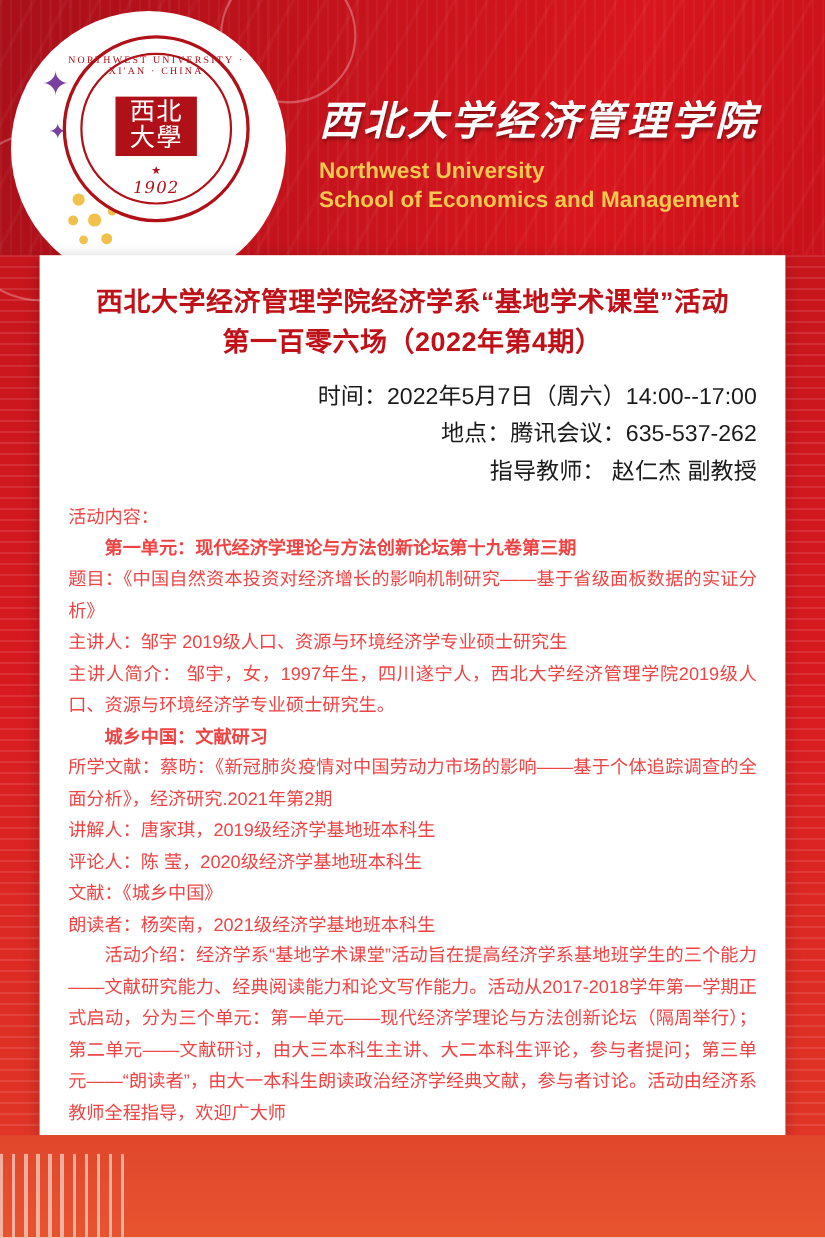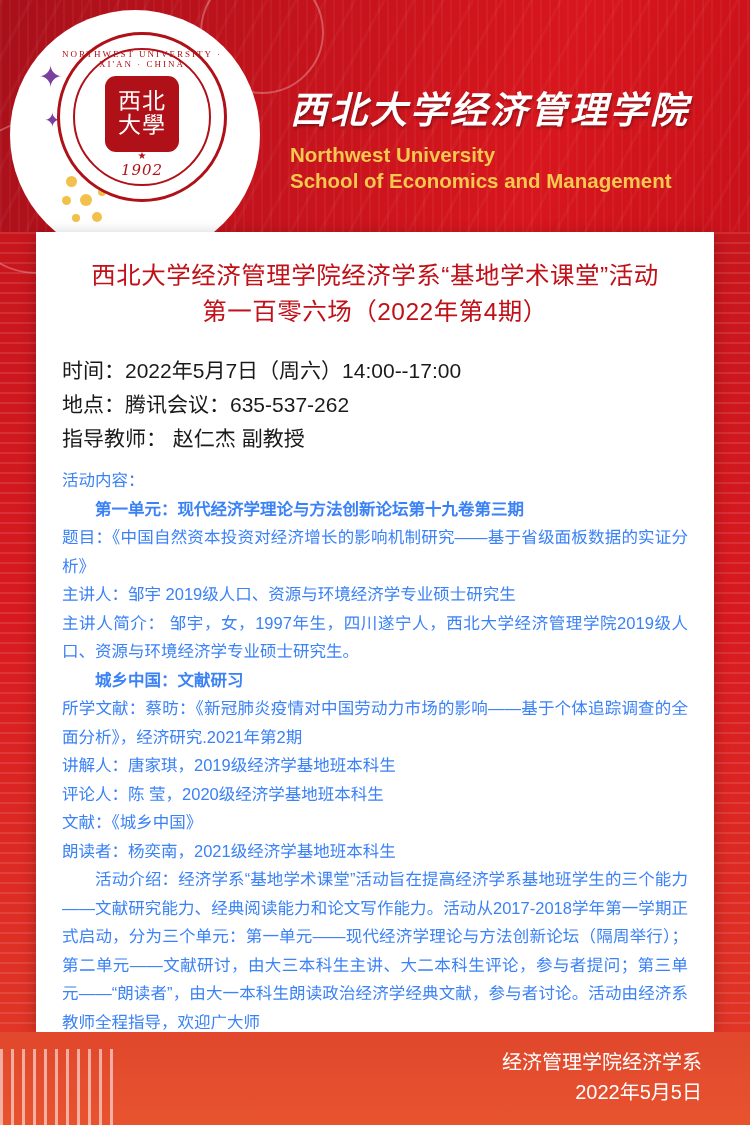--- a/index.html
+++ b/index.html
@@ -56,34 +56,33 @@
     position: absolute;
     left: 13px; top: 13px;
     right: 13px; bottom: 13px;
     border-radius: 50%;
     border: 2px solid #b01017;
   }
   .seal-center {
     position: absolute;
     left: 50%; top: 50%;
     transform: translate(-50%, -54%);
-    width: 74px; height: 76px;
+    width: 74px; height: 54px;
     background: #b01017;
     color: #ffffff;
-    font-family: Liberation Serif, serif;
+    font-family: Liberation Mono, monospace;
     font-size: 23px;
     line-height: 24px;
     letter-spacing: 1px;
     display: flex;
     align-items: center;
     justify-content: center;
     text-align: center;
     padding: 2px;
     box-sizing: border-box;
-    border-radius: 11px;
   }
   .seal-year {
     position: absolute;
     left: 0; right: 0;
     bottom: 20px;
     text-align: center;
     color: #b01017;
     font-family: "DejaVu Serif", serif;
     font-size: 15px;
     letter-spacing: 1px;
@@ -160,39 +159,39 @@
     left: 36px; top: 232px;
     width: 678px;
     height: 800px;
     background: #ffffff;
     box-sizing: border-box;
     padding: 26px 26px 12px 26px;
     box-shadow: 0 3px 14px rgba(0,0,0,.25);
   }
   .card-title {
     color: #c01018;
-    font-weight: normal;
+    font-weight: bold;
     font-size: 24.5px;
     line-height: 36px;
     text-align: center;
     letter-spacing: .5px;
   }
   .meta {
-    margin-top: 24px;
-    text-align: left;
+    margin-top: 14px;
+    text-align: right;
     font-size: 21px;
     line-height: 34px;
     color: #1a1a1a;
   }
   .meta div { white-space: nowrap; }
   .body {
     margin-top: 10px;
     font-size: 16.5px;
     line-height: 28.5px;
-    color: #3b82f6;
+    color: #ef4444;
     text-align: justify;
   }
   .body p { margin: 0; }
   .body .indent { text-indent: 2em; }
   .body .unit {
     font-weight: bold;
     text-indent: 2em;
   }
   
   .footer {
@@ -303,19 +302,15 @@
 
       <p>文献：《城乡中国》</p>
       <p>朗读者：杨奕南，2021级经济学基地班本科生</p>
 
       <p class="indent">活动介绍：经济学系“基地学术课堂”活动旨在提高经济学系基地班学生的三个能力——文献研究能力、经典阅读能力和论文写作能力。活动从2017-2018学年第一学期正式启动，分为三个单元：第一单元——现代经济学理论与方法创新论坛（隔周举行）；第二单元——文献研讨，由大三本科生主讲、大二本科生评论，参与者提问；第三单元——“朗读者”，由大一本科生朗读政治经济学经典文献，参与者讨论。活动由经济系教师全程指导，欢迎广大师</p>
     </div>
   </div>
 
   <div class="footer">
     <div class="footer-bars"></div>
-    <div class="footer-text">
-      <div>经济管理学院经济学系</div>
-      <div>2022年5月5日</div>
-    </div>
   </div>
 
 </div>
 
 </body></html>

